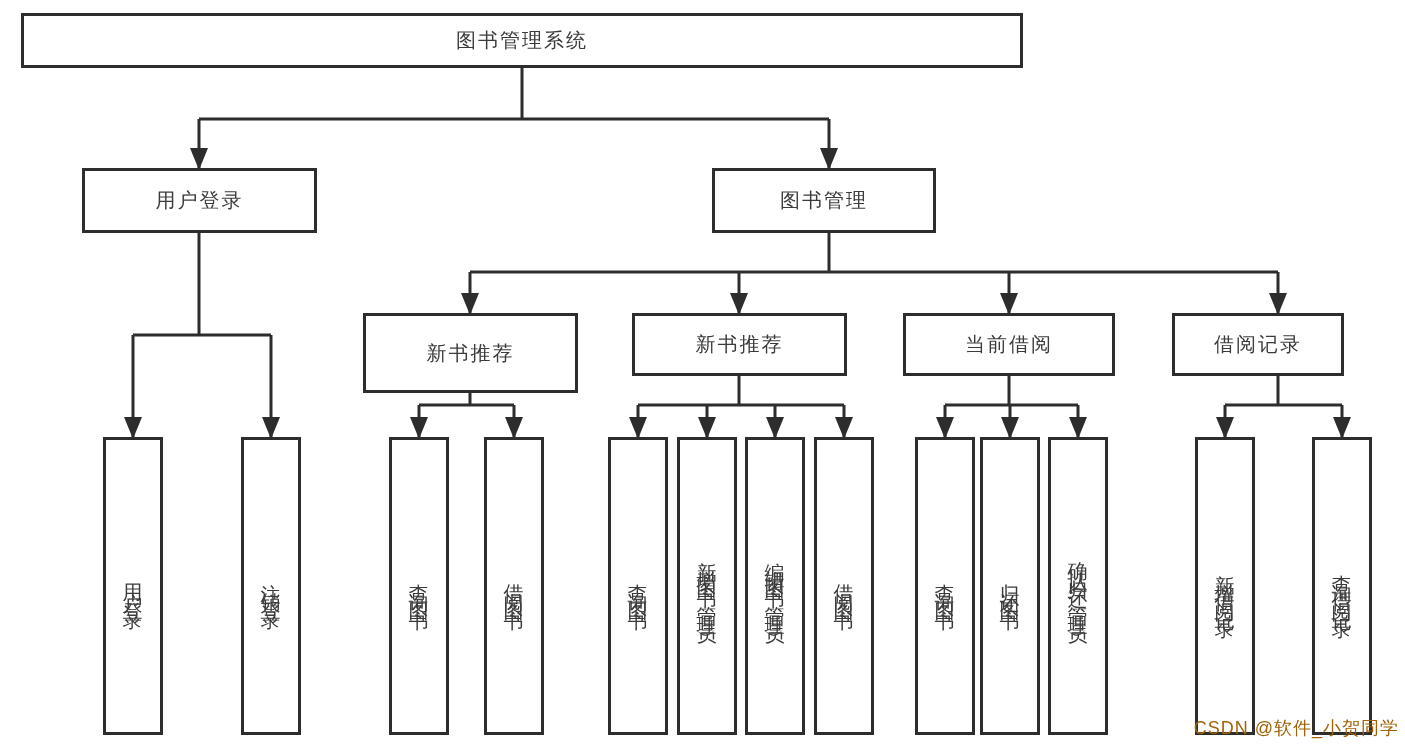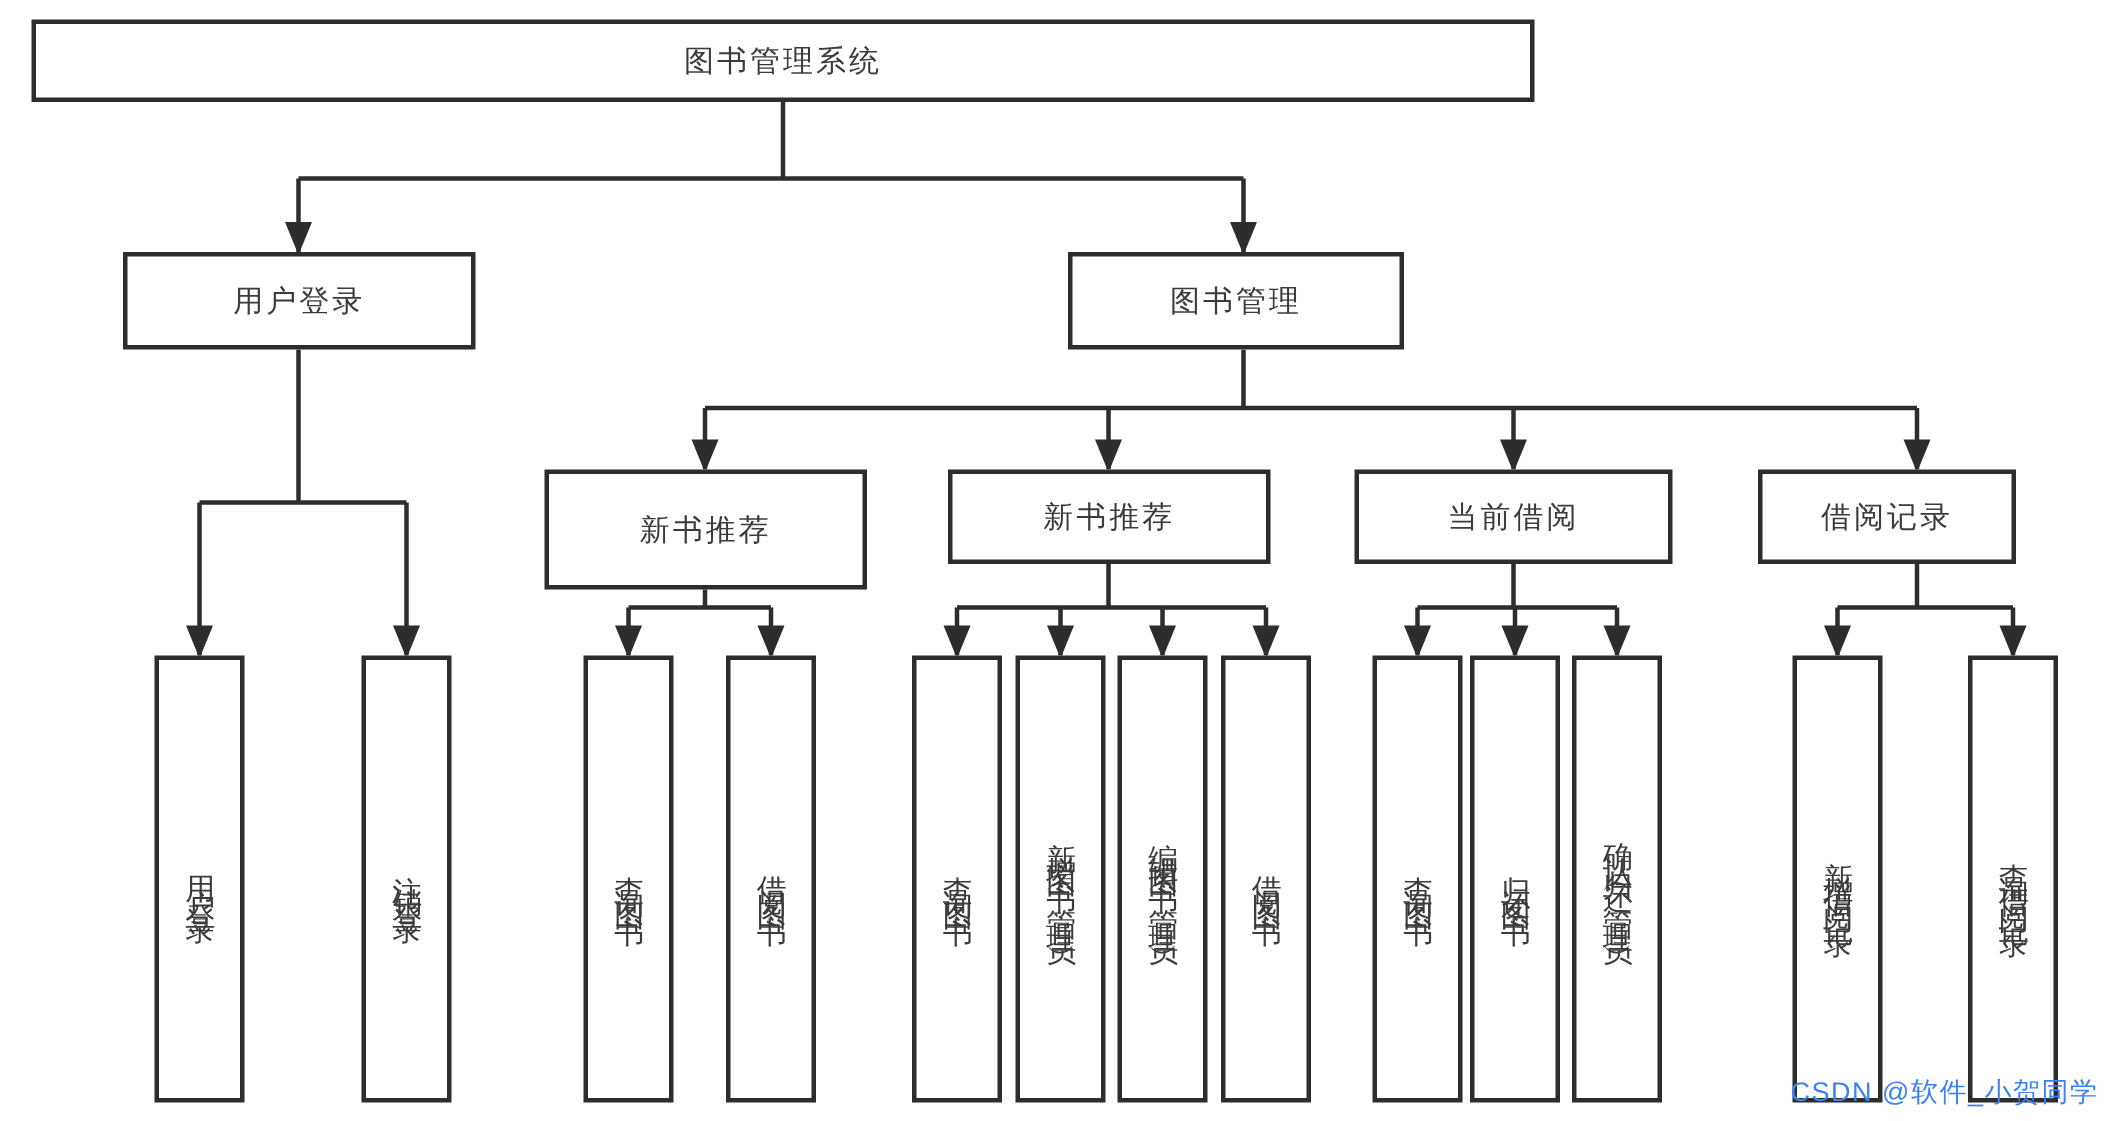--- a/index.html
+++ b/index.html
@@ -16,21 +16,21 @@
   }
   .h{letter-spacing:2px;}
   .v{
     writing-mode:vertical-lr;text-orientation:mixed;
     letter-spacing:9px;line-height:1;
   }
   .lvl1{left:21px;top:13px;width:1002px;height:55px;}
   .leaf{top:437px;height:298px;width:60px;}
   #watermark{
     position:absolute;right:6px;top:716px;
-    color:#3b82f6;font-size:18px;letter-spacing:1px;z-index:5;
+    color:#a16207;font-size:18px;letter-spacing:1px;z-index:5;
   }
 </style>
 </head>
 <body>
 
 <div id="canvas">
 
   <svg id="lines" viewBox="0 0 1405 747" xmlns="http://www.w3.org/2000/svg">
     <g stroke="#2d2d2d" stroke-width="3" fill="none">
 

